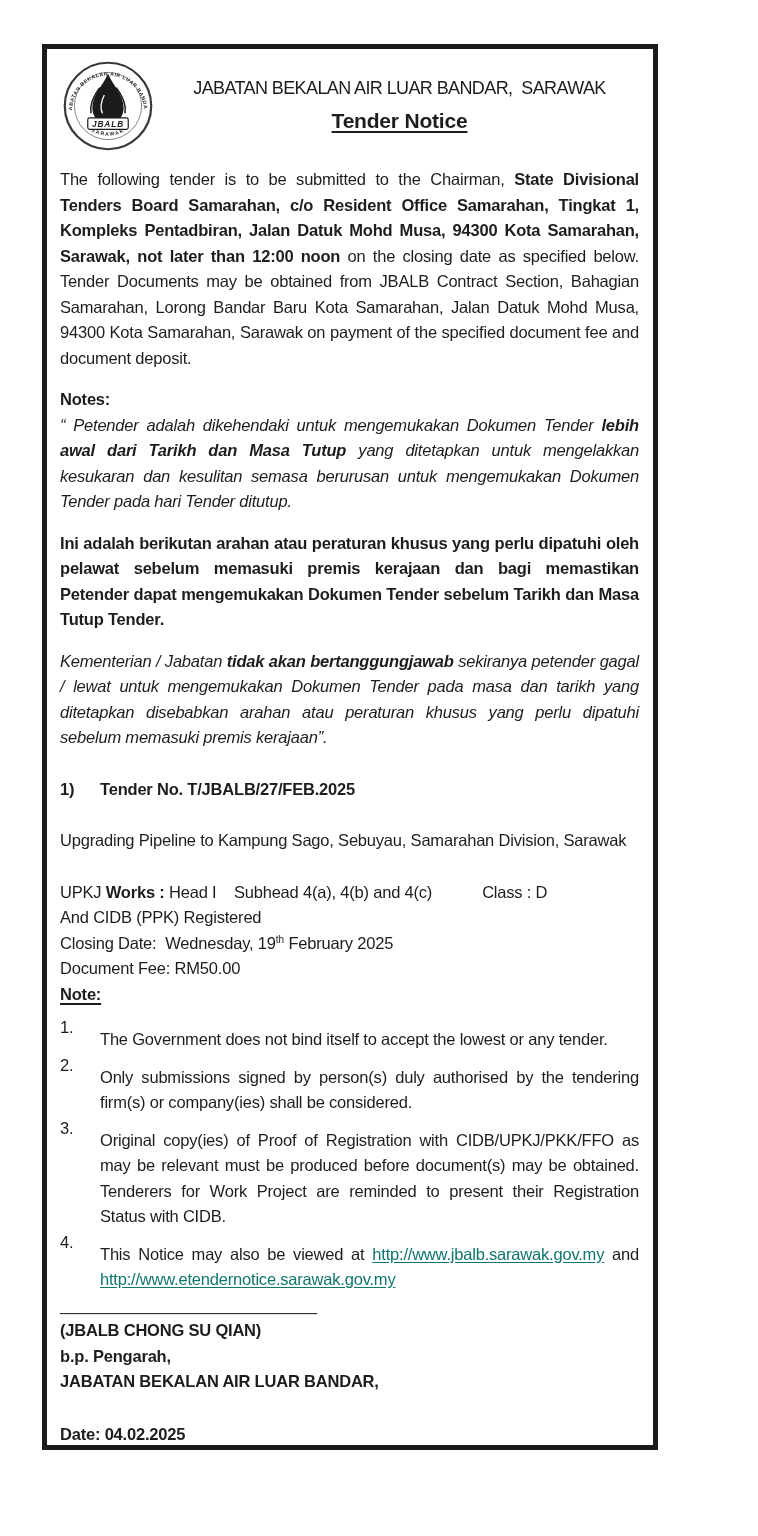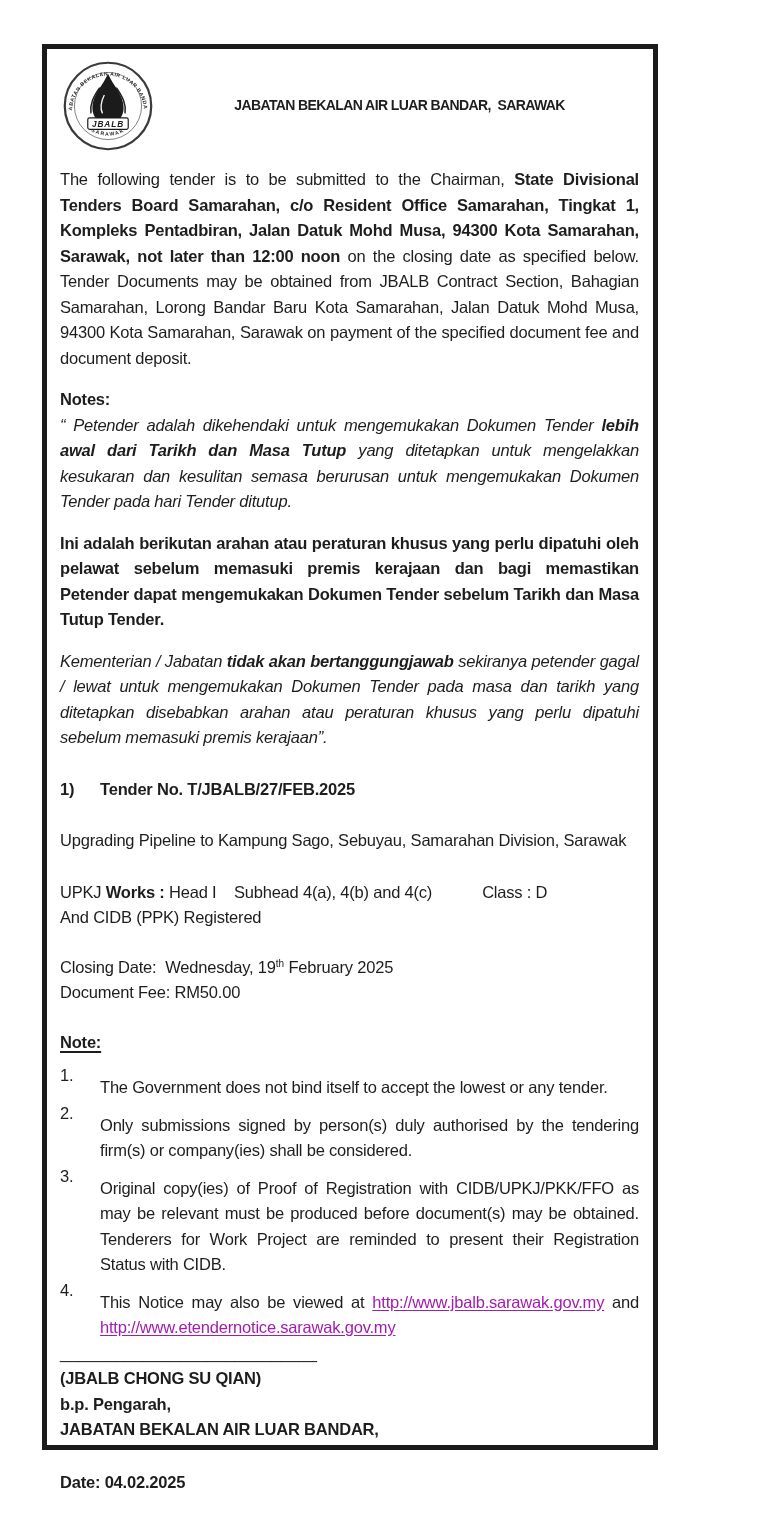--- a/index.html
+++ b/index.html
@@ -16,38 +16,38 @@
   }
   p{margin:0;}
   .just{text-align:justify;}
   .bold{font-weight:bold;}
   .italic{font-style:italic;}
   .prewrap{white-space:pre-wrap;}
   
   .header{display:flex;align-items:center;min-height:100px;}
   .logo{width:92px;height:92px;flex:none;margin:2px 6px 0 2px;}
   .titles{flex:1;text-align:center;}
-  .org-name{font-weight:bold;font-size:14px;letter-spacing:-0.6px;white-space:pre;line-height:26px;}
+  .org-name{font-weight:normal;font-size:18px;letter-spacing:-0.6px;white-space:pre;line-height:26px;}
   .doc-title{font-weight:bold;font-size:21px;margin-top:7px;display:inline-block;
     text-decoration:underline;text-decoration-thickness:2px;text-underline-offset:3px;}
   
   .mt-s{margin-top:12px;}
   .mt-m{margin-top:16px;}
   .mt-l{margin-top:26px;}
-  .mt-xl{margin-top:24px;}
+  .mt-xl{}
   .row{display:flex;}
   .num-col{flex:none;width:40px;}
   .class-col{margin-left:50px;}
   sup{font-size:10px;line-height:0;vertical-align:super;letter-spacing:0;}
   .note-underline{display:inline-block;font-weight:bold;
     text-decoration:underline;text-decoration-thickness:2px;text-underline-offset:3px;}
   .list{margin-top:8px;}
   .li{display:flex;}
   .li-text{flex:1;text-align:justify;margin-top:12px;}
-  a.link{color:#a21caf;text-decoration:underline;text-underline-offset:2px;}
+  a.link{color:#0f766e;text-decoration:underline;text-underline-offset:2px;}
   
   .signature{margin-top:auto;}
   .sig-line{letter-spacing:0;}
   .date-line{margin-top:27px;}
 </style>
 </head>
 <body>
 
 <div class="doc">
 
@@ -67,20 +67,21 @@
       </text>
       <path d="M50 15 C45 27 33 38 33 52 C33 62.5 40.5 70 50 70 C59.5 70 67 62.5 67 52 C67 38 55 27 50 15 Z" fill="#1b1b1b"></path>
       <path d="M41 30 C34 40 30 48 31.5 58" fill="none" stroke="#1b1b1b" stroke-width="1.6"></path>
       <path d="M59 30 C66 40 70 48 68.5 58" fill="none" stroke="#1b1b1b" stroke-width="1.6"></path>
       <path d="M46 38 C42 46 41 52 44 58" fill="none" stroke="#ffffff" stroke-width="1.4"></path>
       <rect x="28" y="63" width="44" height="12.5" rx="2" fill="#ffffff" stroke="#1b1b1b" stroke-width="1.3"></rect>
       <text x="50" y="72.8" text-anchor="middle" font-size="9" font-weight="bold" font-style="italic" fill="#1b1b1b" letter-spacing="1">JBALB</text>
     </svg>
     <div class="titles">
       <div class="org-name">JABATAN BEKALAN AIR LUAR BANDAR,  SARAWAK</div>
+      <div><span class="doc-title">Tender Notice</span></div>
     </div>
   </div>
 
   <p class="just mt-s"><span>The following tender is to be submitted to the Chairman, </span><b>State Divisional Tenders Board Samarahan, c/o Resident Office Samarahan, Tingkat 1, Kompleks Pentadbiran, Jalan Datuk Mohd Musa, 94300 Kota Samarahan, Sarawak, not later than 12:00 noon</b><span> on the closing date as specified below. Tender Documents may be obtained from JBALB Contract Section, Bahagian Samarahan, Lorong Bandar Baru Kota Samarahan, Jalan Datuk Mohd Musa, 94300 Kota Samarahan, Sarawak on payment of the specified document fee and document deposit.</span></p>
 
   <div class="mt-m">
     <div class="bold">Notes:</div>
     <p class="just italic"><span>“ Petender adalah dikehendaki untuk mengemukakan Dokumen Tender </span><b>lebih awal dari Tarikh dan Masa Tutup</b><span> yang ditetapkan untuk mengelakkan kesukaran dan kesulitan semasa berurusan untuk mengemukakan  Dokumen Tender pada hari Tender ditutup.</span></p>
   </div>
 

